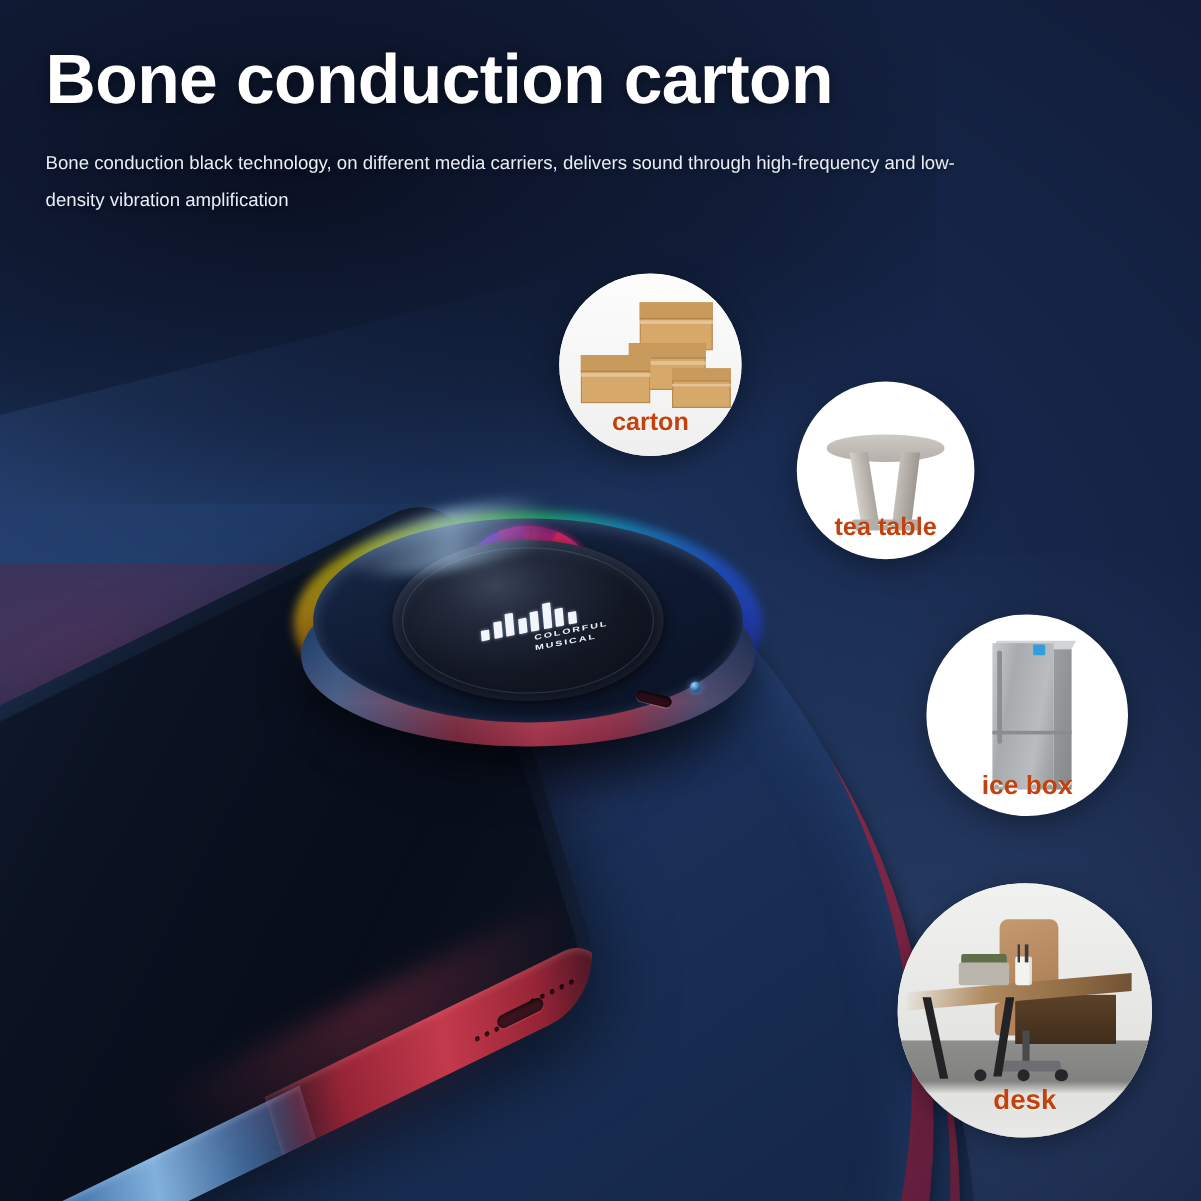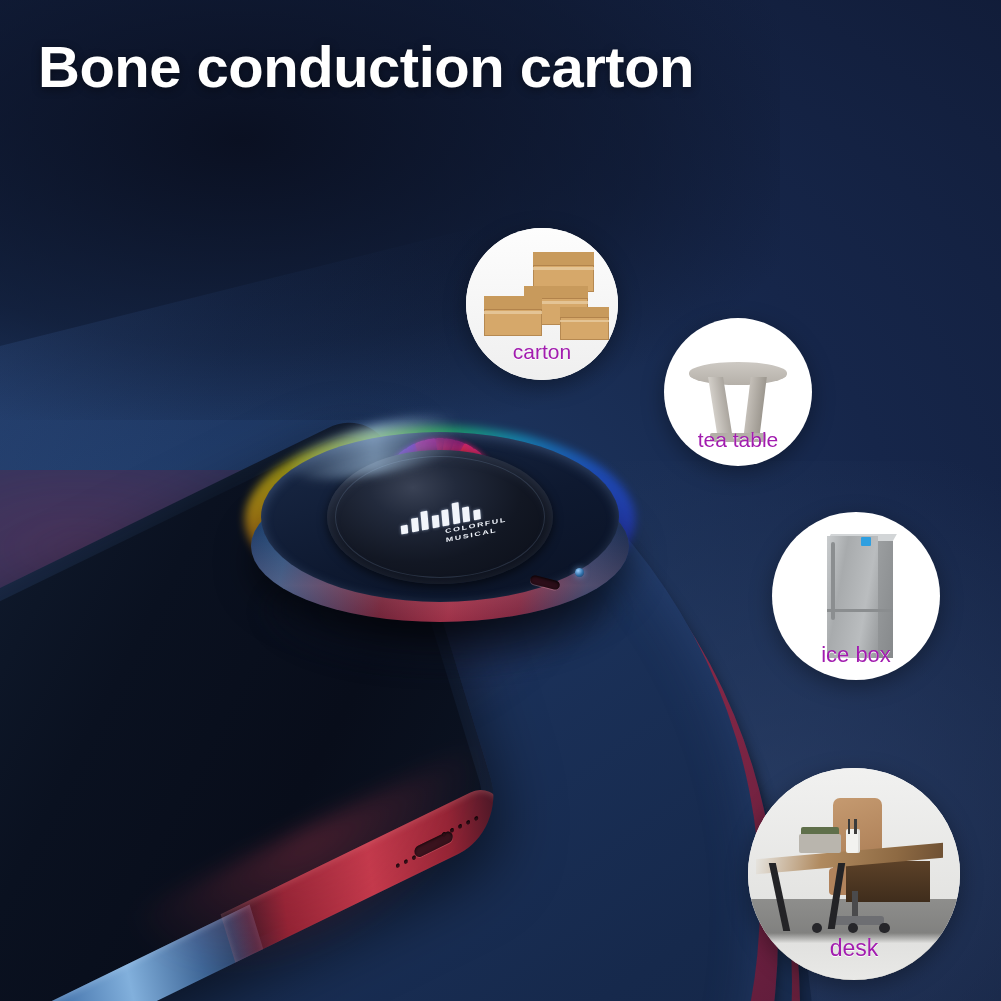--- a/index.html
+++ b/index.html
@@ -261,33 +261,33 @@
     border-radius:50%;
     background:#ffffff;
     overflow:hidden;
     z-index:40;
     box-shadow:0 6px 22px rgba(0,0,0,.35);
   }
   .bubble .art { position:absolute; inset:0; }
   .bubble .cap {
     position:absolute; left:0; right:0;
     text-align:center;
-    color:#a21caf;
-    font-weight:normal;
+    color:#c2410c;
+    font-weight:bold;
     z-index:5;
     text-shadow:0 1px 0 rgba(255,255,255,.9);
     margin-top:47px;
   }
   #bub-carton   { left:466px; top:228px; width:152px; height:152px; }
   #bub-carton .cap   { bottom:16px; font-size:21px; }
   #bub-teatable { left:664px; top:318px; width:148px; height:148px; }
   #bub-teatable .cap { bottom:14px; font-size:21px; }
   #bub-icebox   { left:772px; top:512px; width:168px; height:168px; }
   #bub-icebox   .cap { bottom:12px; font-size:22px; }
-  #bub-desk     { left:748px; top:768px; width:212px; height:212px; }
+  #bub-desk     { left:748px; top:736px; width:212px; height:212px; }
   #bub-desk     .cap { bottom:18px; font-size:23px; }
 
   
   .cartons { position:absolute; inset:0; background:linear-gradient(180deg,#fdfdfd 0%,#efefef 100%); }
   .box { position:absolute; background:#d6a86a; box-shadow:inset 0 0 0 1px rgba(150,105,55,.5); }
   .box .lid { position:absolute; left:0; right:0; top:0; height:34%; background:#c89a5c; border-bottom:1px solid rgba(150,105,55,.45); }
   .box .tape { position:absolute; left:0; right:0; top:38%; height:7%; background:#e6c99c; opacity:.85; }
 
   
   .tt-top { position:absolute; left:17%; top:30%; width:66%; height:15%; border-radius:50%; background:linear-gradient(180deg,#cdc9c3 0%,#b5b0a9 100%); }
@@ -494,15 +494,16 @@
       <div class="dk-cup"></div>
       <div class="dk-pen" style="left:47%;"></div>
       <div class="dk-pen" style="left:50%;"></div>
       <div class="dk-capband"></div>
     </div>
     <div class="cap">desk</div>
   </div>
 
   <div class="header">
     <div class="title">Bone conduction carton</div>
+    <div class="subtitle">Bone conduction black technology, on different media carriers, delivers sound through high-frequency and low-density vibration amplification</div>
   </div>
 
 </div>
 
 </body></html>

